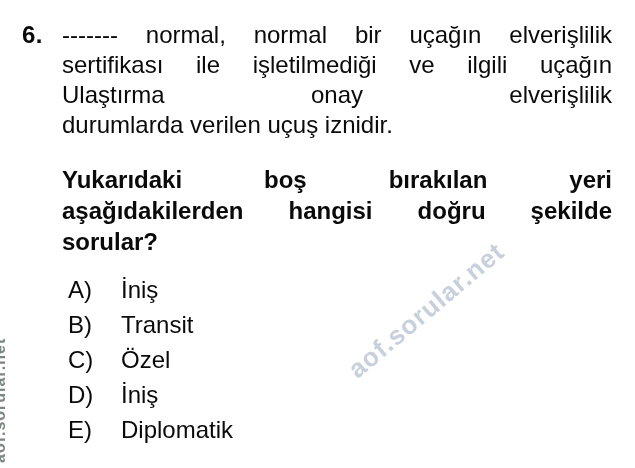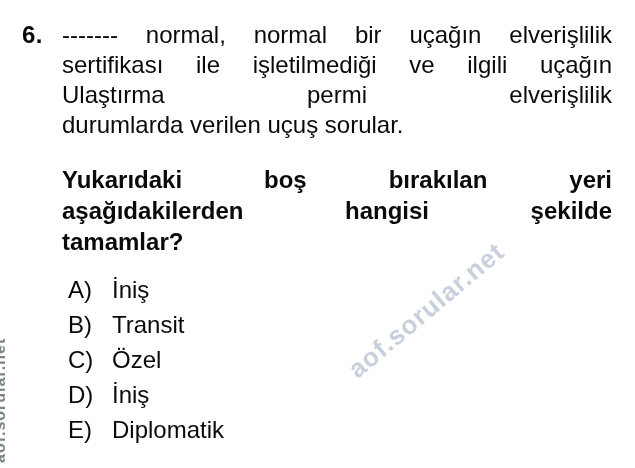--- a/index.html
+++ b/index.html
@@ -46,21 +46,21 @@
   }
   .line.just { display: flex; justify-content: space-between; }
   .options { margin-top: 15px; }
   .opt-row {
     display: flex;
     height: 35px;
     line-height: 35px;
     font-size: 24px;
   }
   .opt-letter { margin-left: 6px; width: 44px; }
-  .opt-label { flex: 1; }
+  .opt-label { flex: 1; margin-left: 9px; }
   .wm-left {
     position: absolute;
     left: 9px;
     top: 355px;
     width: 20px;
     height: 108px;
   }
   .wm-left .wm-text {
     position: absolute;
     left: 0;
@@ -112,38 +112,39 @@
           <div class="line just">
             <span>sertifikası</span>
             <span>ile</span>
             <span>işletilmediği</span>
             <span>ve</span>
             <span>ilgili</span>
             <span>uçağın</span>
           </div>
           <div class="line just">
             <span>Ulaştırma</span>
-            <span>permi</span>
+            <span>onay</span>
             <span>elverişlilik</span>
           </div>
-          <div class="line">durumlarda verilen uçuş sorular.</div>
+          <div class="line">durumlarda verilen uçuş iznidir.</div>
         </div>
       <div class="para prompt-para">
           <div class="line just">
             <span>Yukarıdaki</span>
             <span>boş</span>
             <span>bırakılan</span>
             <span>yeri</span>
           </div>
           <div class="line just">
             <span>aşağıdakilerden</span>
             <span>hangisi</span>
+            <span>doğru</span>
             <span>şekilde</span>
           </div>
-          <div class="line">tamamlar?</div>
+          <div class="line">sorular?</div>
         </div>
       <div class="options">
           <div class="opt-row">
             <span class="opt-letter">A)</span>
             <span class="opt-label">İniş</span>
           </div>
           <div class="opt-row">
             <span class="opt-letter">B)</span>
             <span class="opt-label">Transit</span>
           </div>

